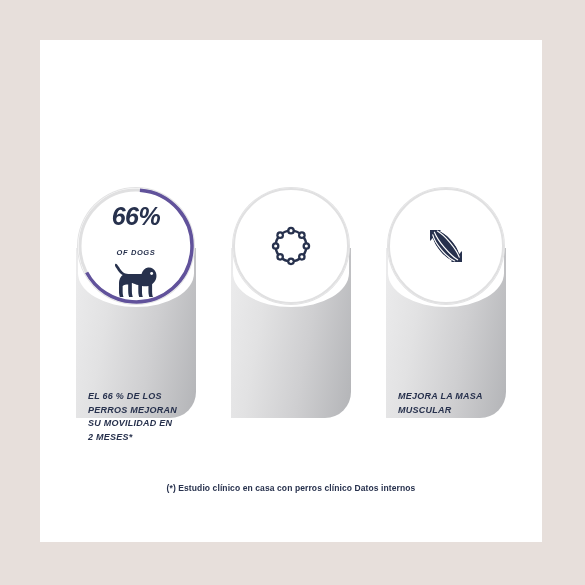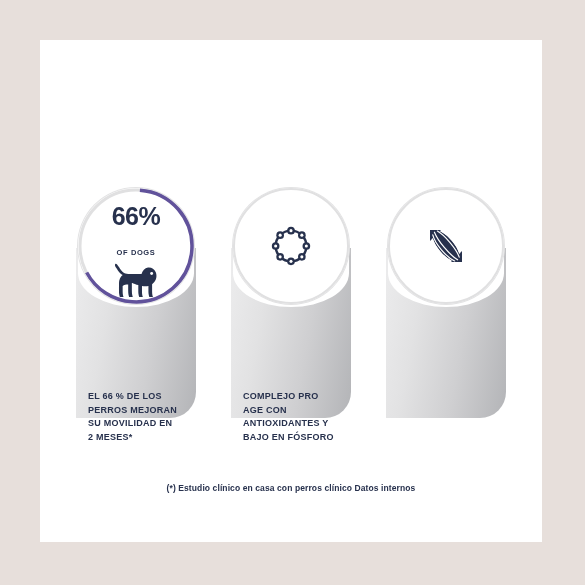--- a/index.html
+++ b/index.html
@@ -20,20 +20,21 @@
     width: 502px;
     height: 502px;
     background: #ffffff;
   }
   .cards-row {
     position: absolute;
     left: 0;
     top: 0;
     width: 502px;
     height: 502px;
+    font-style: italic;
   }
   .card {
     position: absolute;
     width: 120px;
     top: 148px;
     height: 230px;
   }
   .card-1 { left: 36px; }
   .card-2 { left: 191px; }
   .card-3 { left: 346px; }
@@ -207,24 +208,20 @@
               <circle cx="82" cy="50" r="3.2"></circle>
               <circle cx="72.6" cy="72.6" r="3.2"></circle>
               <circle cx="50" cy="82" r="3.2"></circle>
               <circle cx="27.4" cy="72.6" r="3.2"></circle>
               <circle cx="18" cy="50" r="3.2"></circle>
               <circle cx="27.4" cy="27.4" r="3.2"></circle>
             </g>
           </svg>
         </div>
       </div>
-      <div class="card-caption">COMPLEJO PRO
-AGE CON
-ANTIOXIDANTES Y
-BAJO EN FÓSFORO</div>
     </div>
 
     <div class="card card-3">
       <div class="card-body">
         <div class="card-notch"></div>
       </div>
       <div class="circle ring-plain">
         <div class="icon-center">
           <svg width="50" height="50" viewBox="0 0 100 100">
             <path fill="#27314d" d="M18 18 L40 18 L18 40 Z"></path>
@@ -235,18 +232,20 @@
                 <path d="M44 16 C36 32 36 68 44 84"></path>
                 <path d="M50 14 C44 32 44 68 50 86"></path>
                 <path d="M56 16 C62 32 62 68 56 84"></path>
                 <path d="M38 22 C32 36 32 64 38 78"></path>
                 <path d="M62 22 C68 36 68 64 62 78"></path>
               </g>
             </g>
           </svg>
         </div>
       </div>
+      <div class="card-caption">MEJORA LA MASA
+MUSCULAR</div>
     </div>
 
   </div>
 
   <div class="footnote">(*) Estudio clínico en casa con perros clínico Datos internos</div>
 </div>
 
 </body></html>

